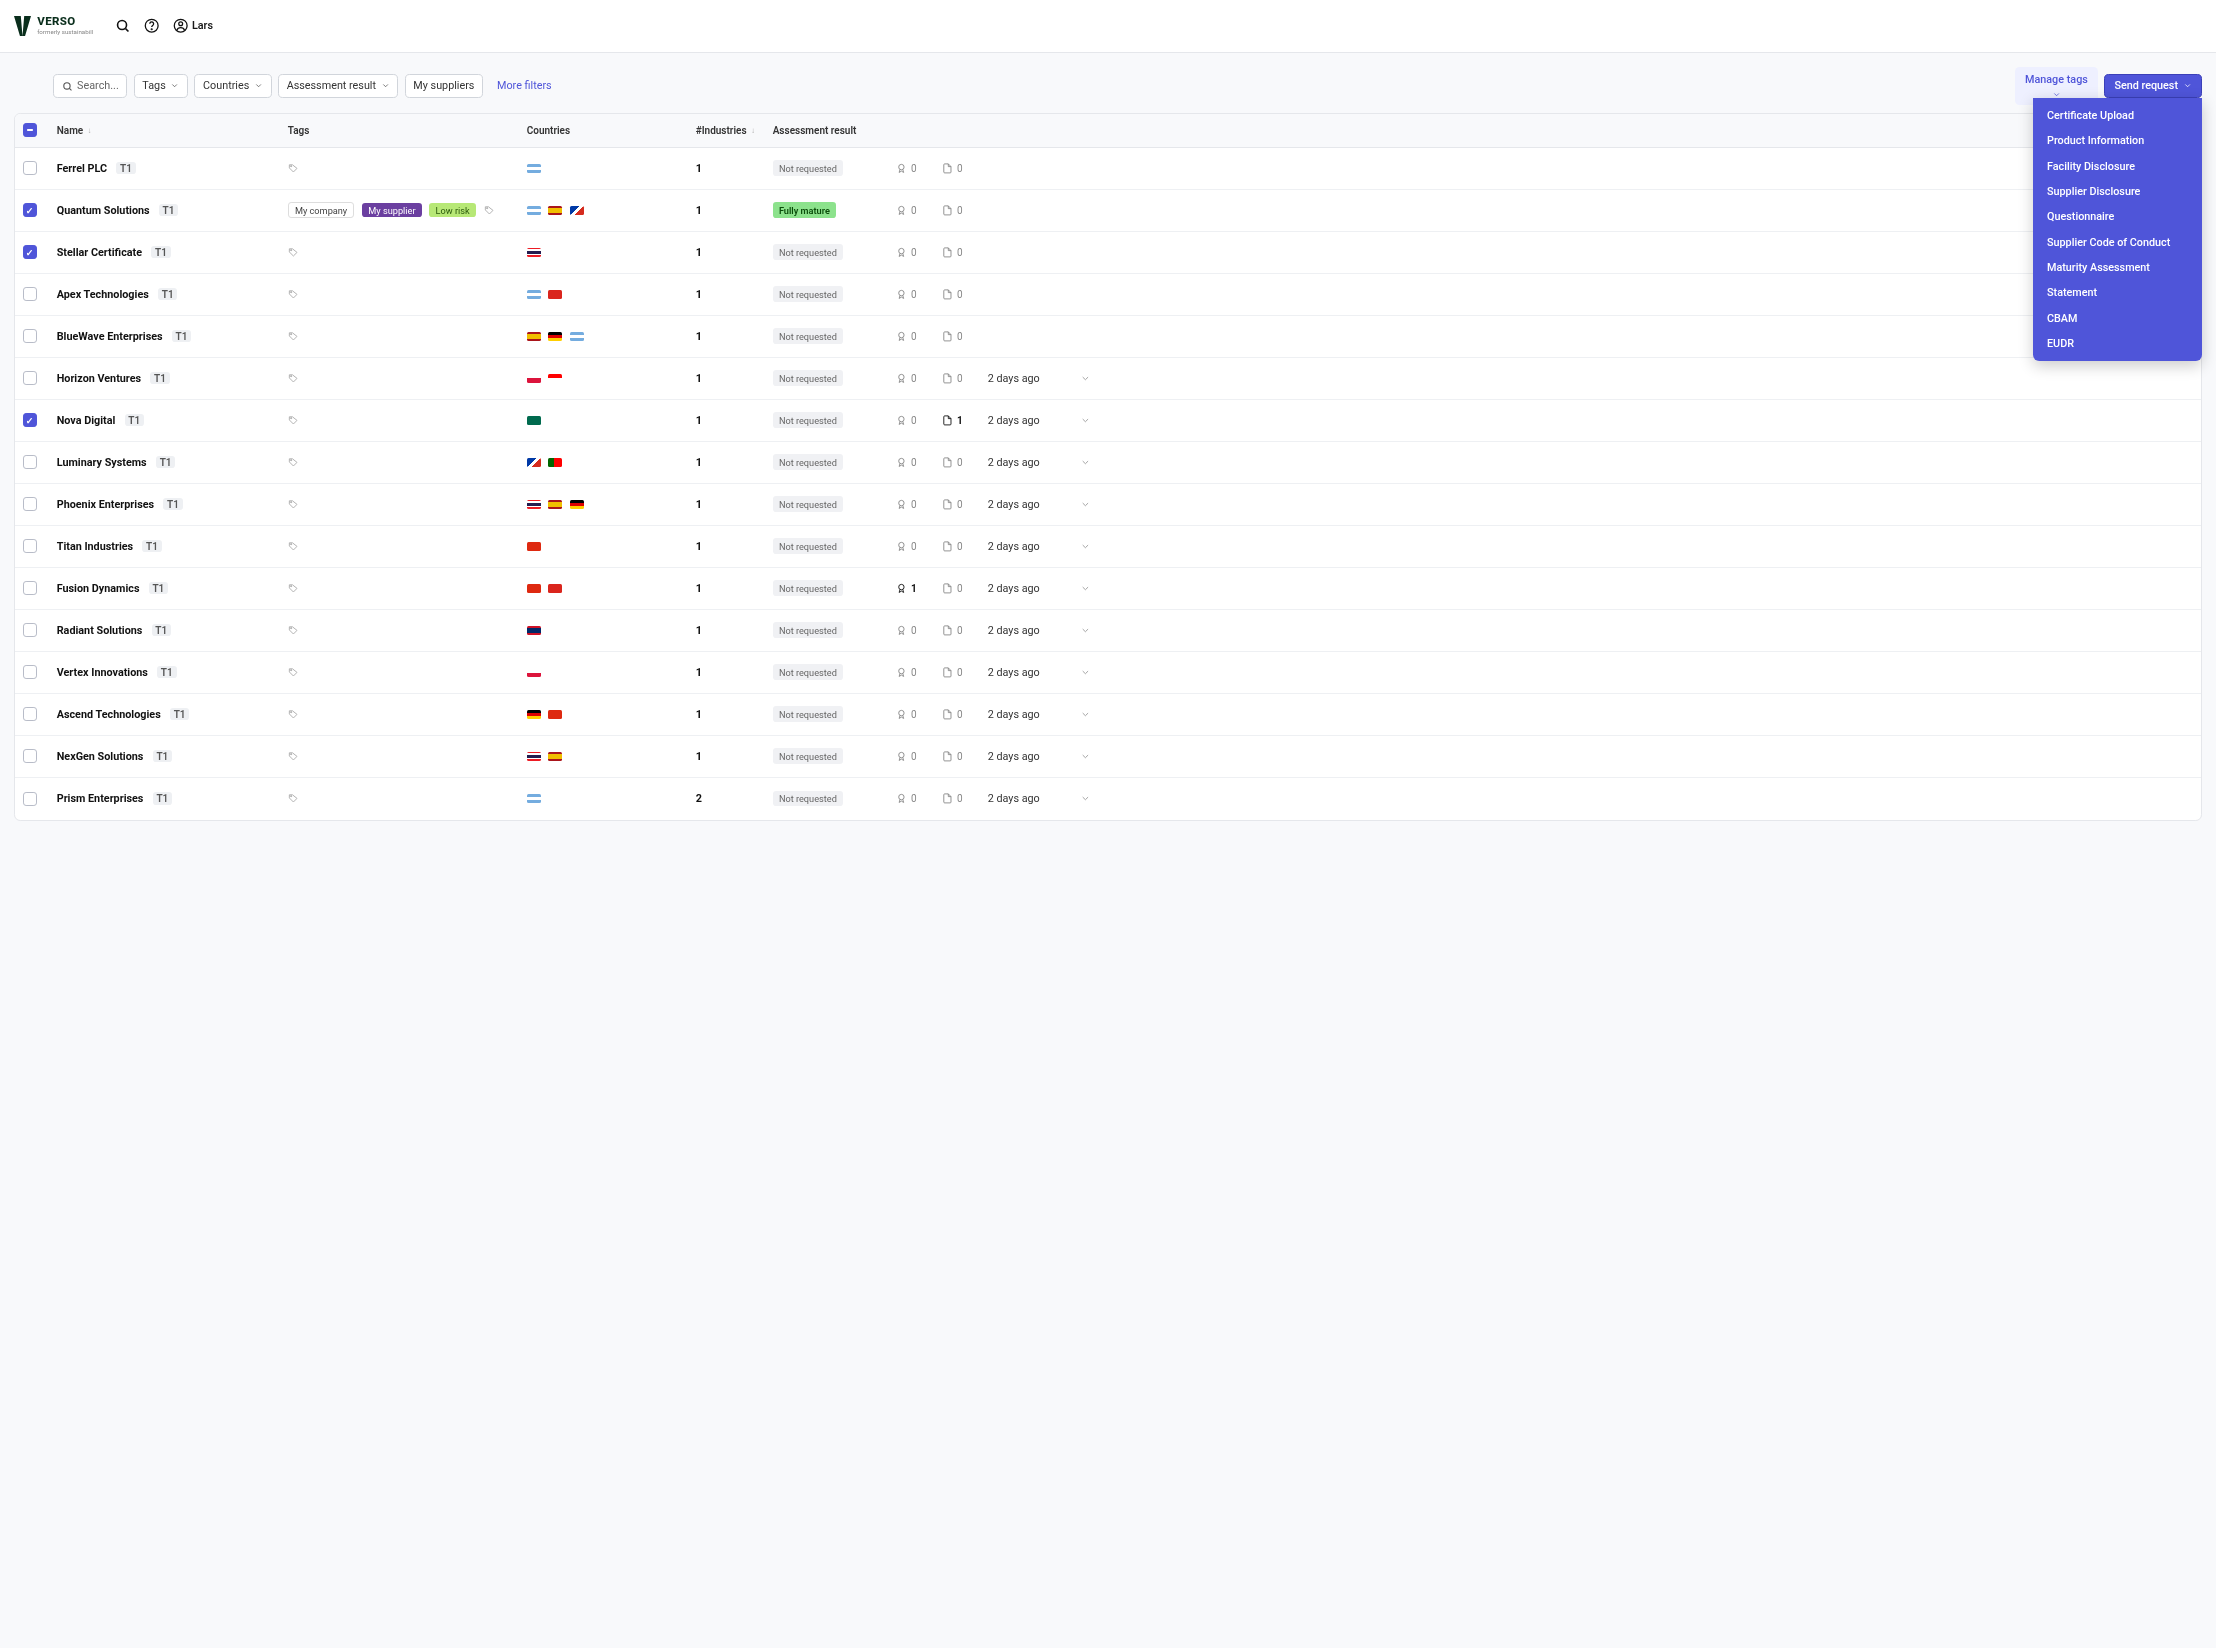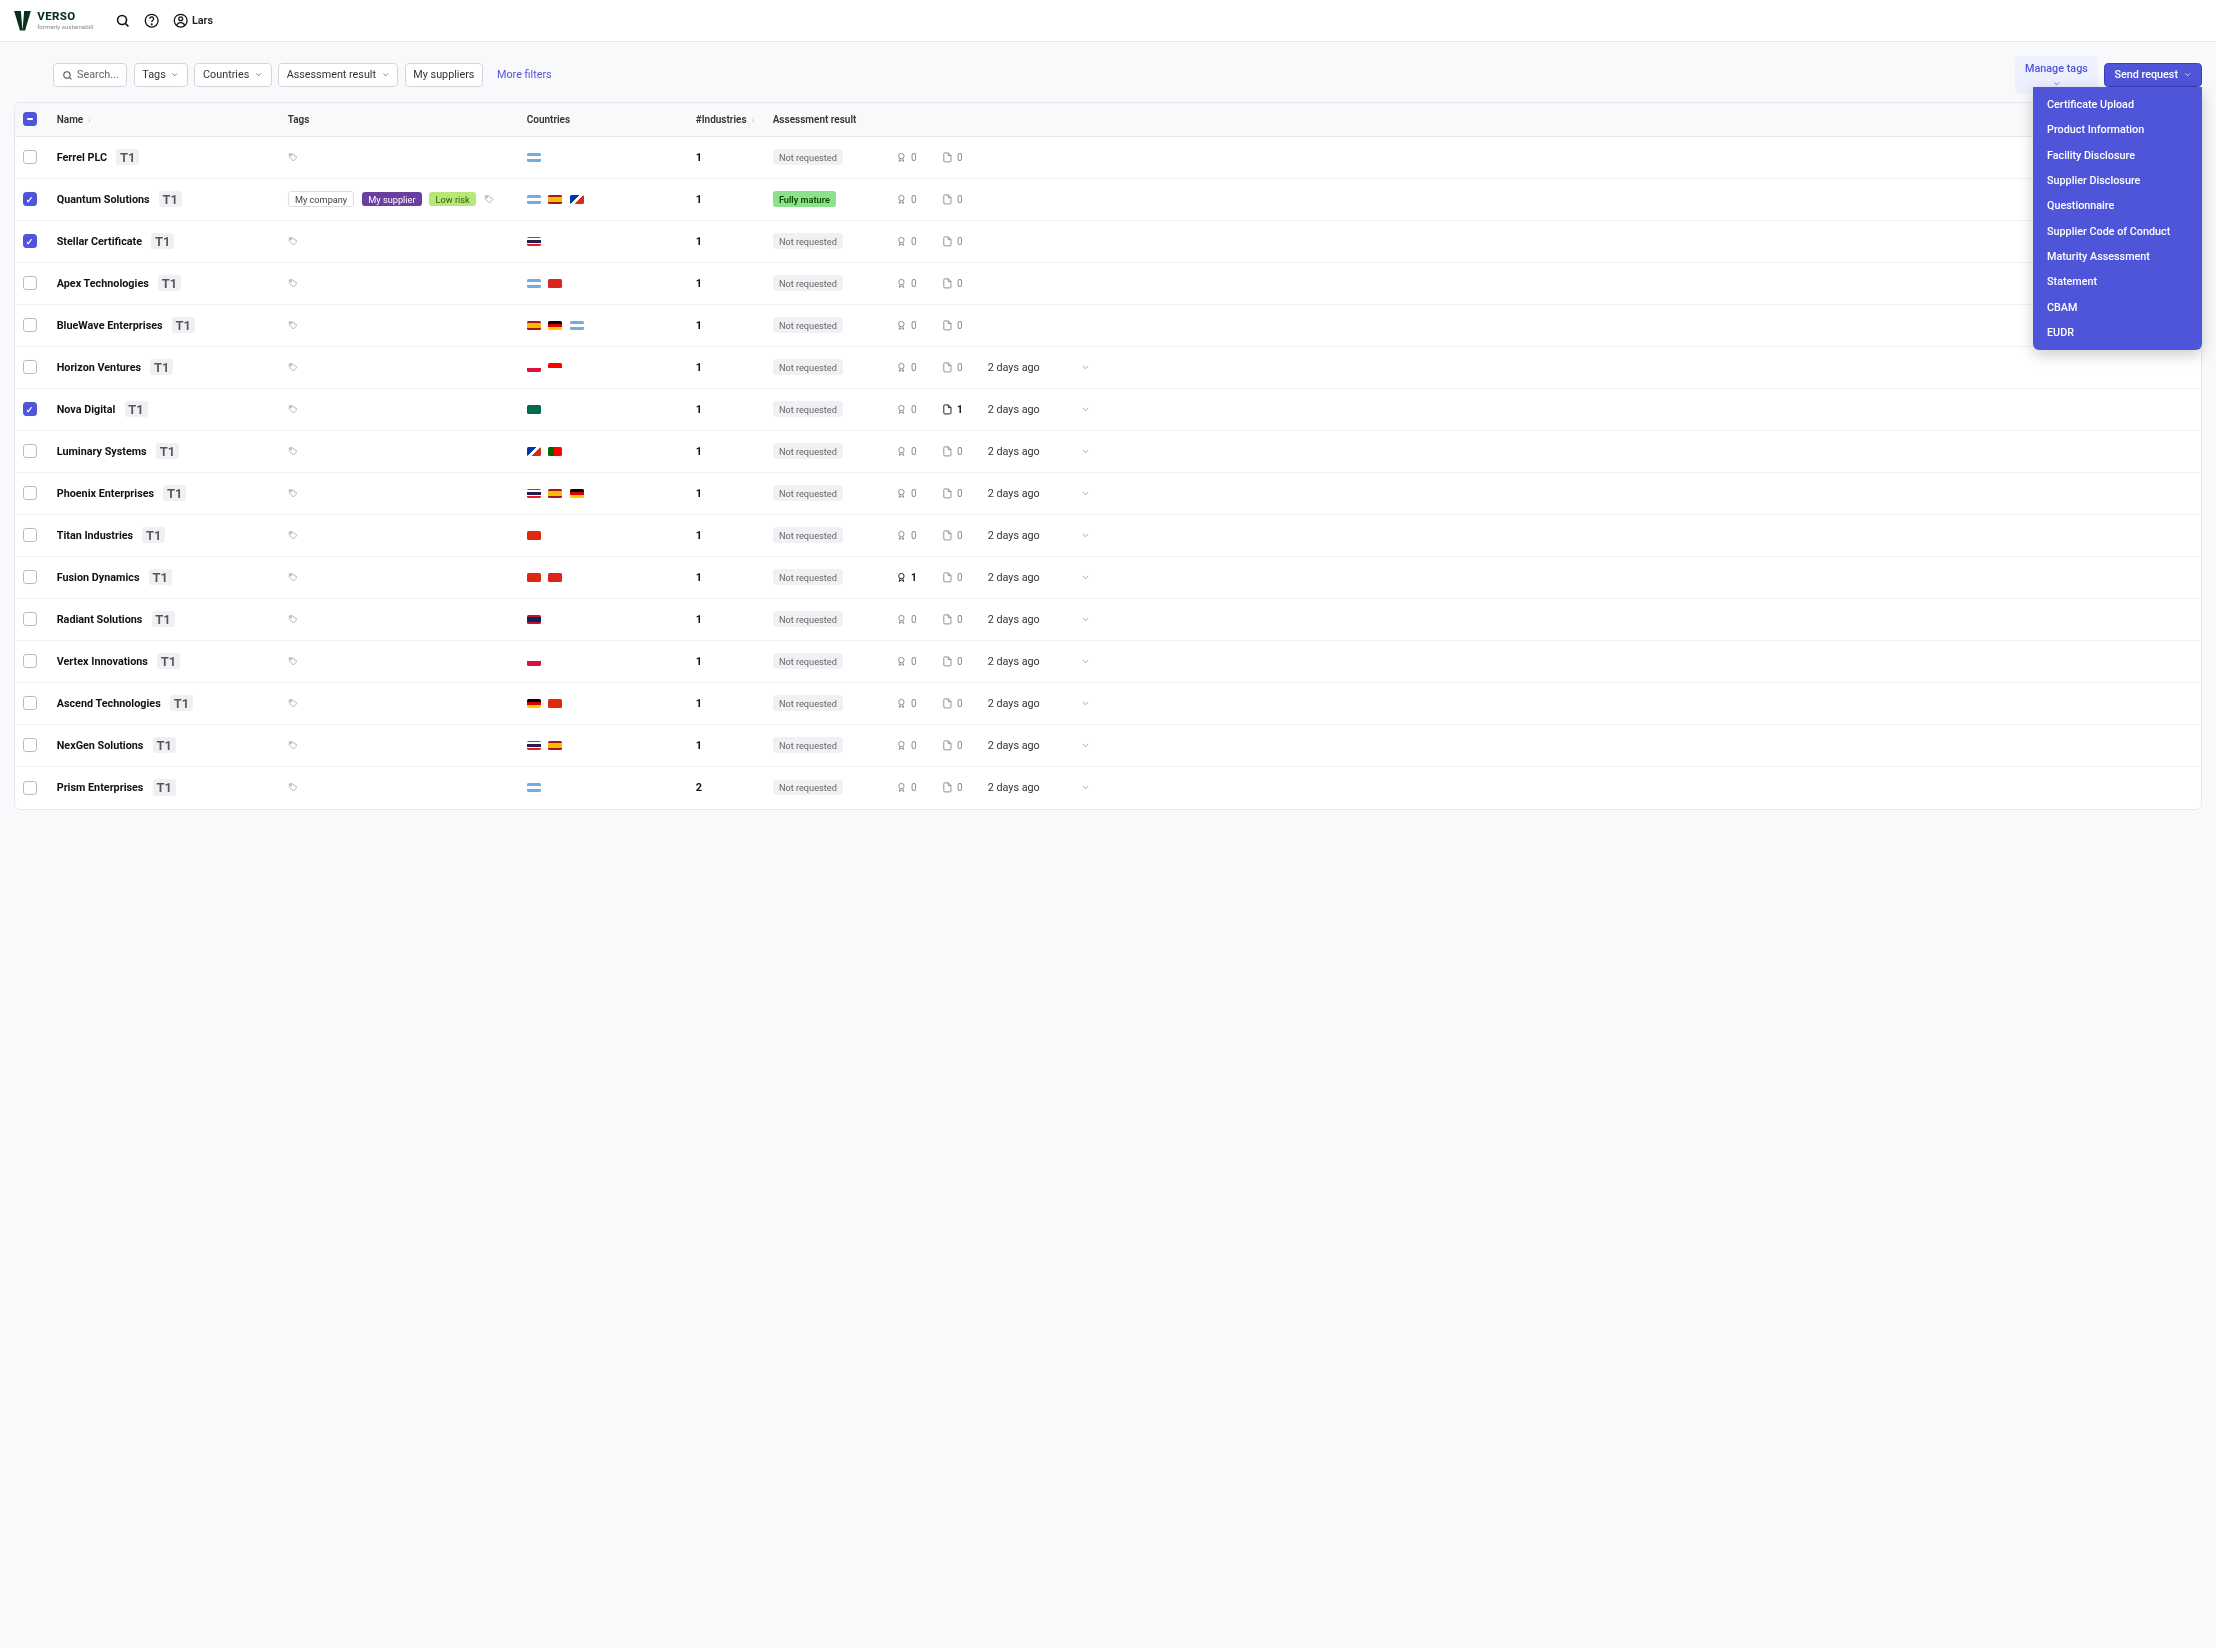--- a/index.html
+++ b/index.html
@@ -1,17 +1,17 @@
 <!DOCTYPE html>
 <html style="font-size:12.3px"><head>
 <meta charset="utf-8">
 <style>
 * { box-sizing: border-box; margin: 0; padding: 0; }
 body { font-family: -apple-system, BlinkMacSystemFont, "Segoe UI", Roboto, Helvetica, Arial, sans-serif; background: #f8f9fb; color: #1a1a1a; font-size: 10.8px; }
-.header { display: flex; align-items: center; background: #fff; border-bottom: 0.8px solid #e5e7eb; padding: 0 14px; height: 42px; }
+.header { display: flex; align-items: center; background: #fff; border-bottom: 0.8px solid #e5e7eb; padding: 0 14px; height: 53px; }
 .logo { display: flex; align-items: center; margin-right: 21.5px; }
 .logo-mark { width: 17px; height: 20px; background: #0a2e1c; clip-path: polygon(0 0, 40% 0, 50% 100%, 60% 0, 100% 0, 65% 100%, 35% 100%); margin-right: 6.2px; }
 .logo-text { font-weight: 800; font-size: 11.5px; letter-spacing: 0.4px; color: #0a2e1c; display:flex; flex-direction:column; line-height:1;}
 .logo-sub { font-size: 6.2px; color:#888; font-weight:400; letter-spacing:0; margin-top:1.5px;}
 .nav { display: flex; gap: 23px; flex: 1; }
 .nav-item { color: #333; font-weight: 500; padding: 14px 0; position: relative; cursor: pointer; }
 .nav-item.active { color: #111; }
 .nav-item.active::after { content:''; position:absolute; left:0; right:0; bottom:-0.8px; height:2.3px; background:#4f55d9; border-radius:1.5px 1.5px 0 0;}
 .header-right { display: flex; align-items: center; gap: 14px; }
 .header-right .icon-btn { cursor: pointer; display:flex; align-items:center; }
@@ -30,21 +30,21 @@
 .thead, .trow { display:grid; grid-template-columns: 34px 231px 239px 169px 77px 123px 46px 46px 92px 31px; align-items:center; }
 .thead { background:#f8f9fb; border-bottom:0.8px solid #e5e7eb; font-size:10px; font-weight:600; color:#333; height:34px;}
 .thead .cell, .trow .cell { padding: 0 7.7px; display:flex; align-items:center; gap:4.6px; }
 .trow { border-bottom:0.8px solid #eef0f3; height:42px; font-size:10.8px;}
 .trow:last-child{border-bottom:none;}
 .checkbox { width:14px; height:14px; border:1.5px solid #b8bcc8; border-radius:3.1px; display:flex; align-items:center; justify-content:center; cursor:pointer; background:#fff;}
 .checkbox.indeterminate, .checkbox.checked { background:#4f55d9; border-color:#4f55d9; }
 .checkbox.indeterminate::after{content:''; width:6.2px; height:1.5px; background:#fff; border-radius:0.8px;}
 .checkbox.checked::after{content:'✓'; color:#fff; font-size:9.2px; font-weight:bold;}
 .name-cell { font-weight:700; color:#111; }
-.tier-badge { font-size:13px; font-weight:600; background:#eef0f3; color:#555; border-radius:3.1px; padding:0.8px 3.8px; margin-left:4.6px;}
+.tier-badge { font-size:10px; font-weight:600; background:#eef0f3; color:#555; border-radius:3.1px; padding:0.8px 3.8px; margin-left:4.6px;}
 .tag-chip { font-size:9.2px; padding:1.5px 6.2px; border-radius:3.1px; margin-right:3.1px; white-space:nowrap;}
 .tag-mycompany { background:#fff; border:0.8px solid #ddd; color:#444;}
 .tag-mysupplier { background:#6b3fa0; color:#fff;}
 .tag-lowrisk { background:#b7e876; color:#2b5a0b;}
 .tag-add{ color:#aaa; cursor:pointer;}
 .tag-icon-only{color:#aaa;}
 .flag { width:14px; height:9.2px; border-radius:1.5px; display:inline-block; margin-right:3.1px; background:#ccc; background-size:cover; overflow:hidden;}
 .status-badge { font-size:9.2px; padding:2.3px 6.2px; border-radius:3.1px; display:inline-block;}
 .status-not { background:#f0f1f4; color:#666;}
 .status-mature { background:#8ce28c; color:#0b4d0b; font-weight:600;}

